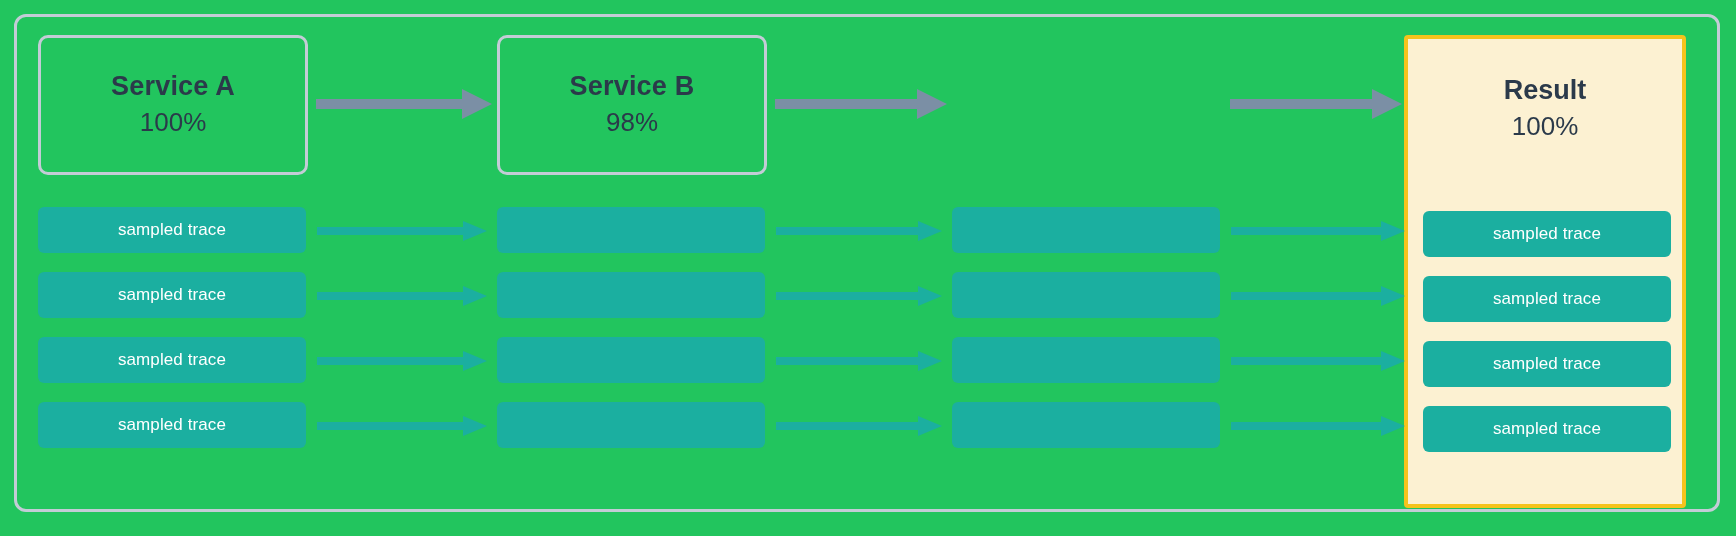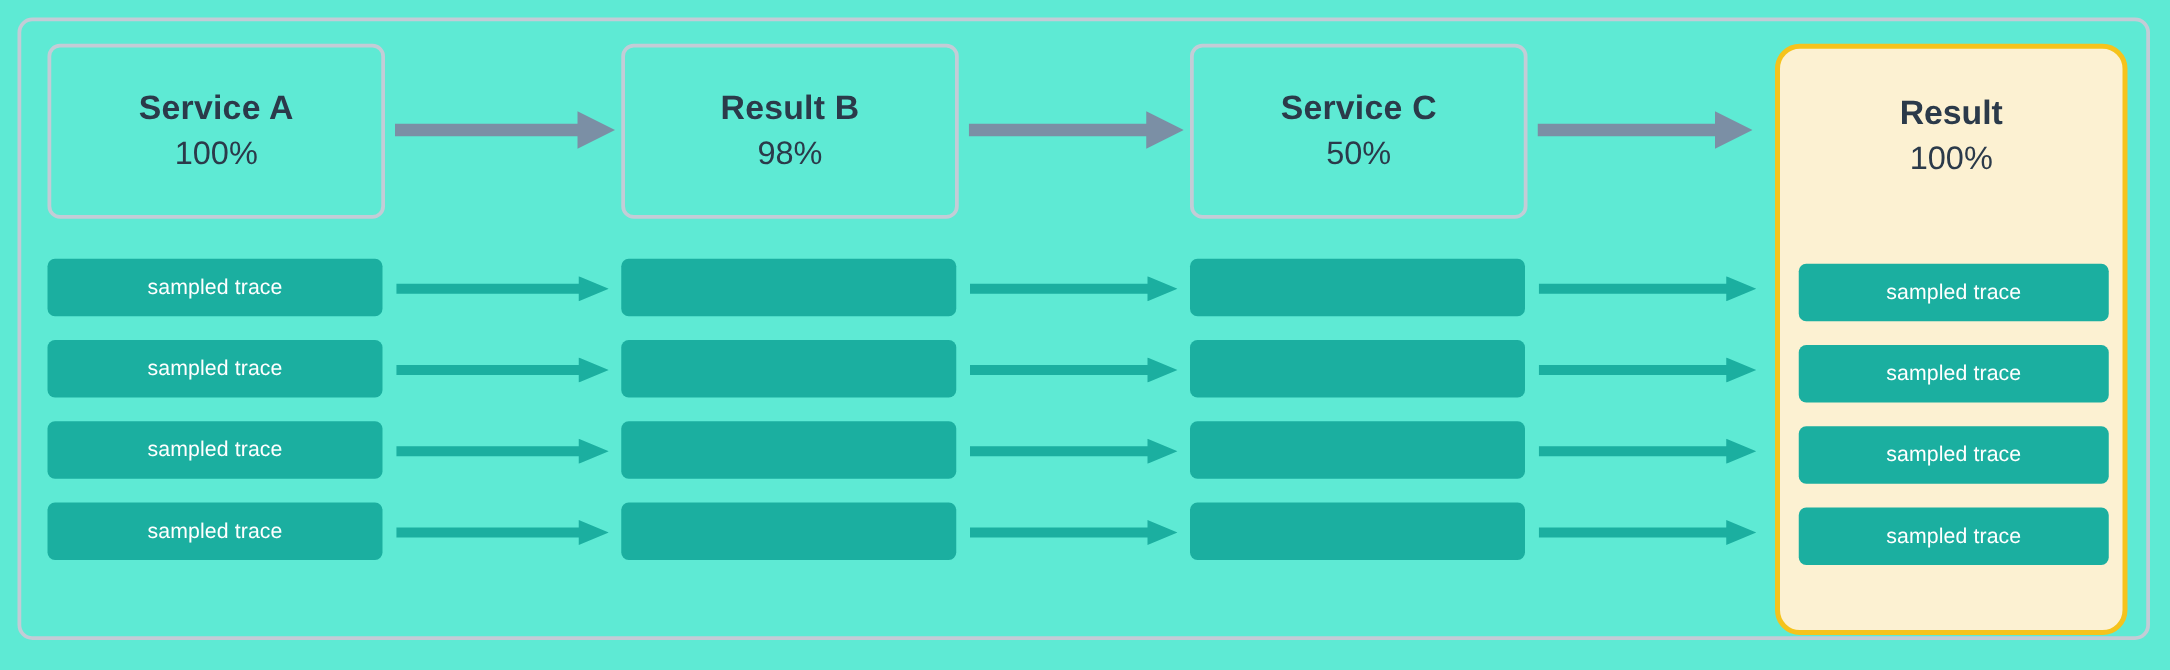--- a/index.html
+++ b/index.html
@@ -11,21 +11,21 @@
     width: 1736px;
     height: 536px;
     font-family: "Liberation Sans", sans-serif;
     overflow: hidden;
   }
 
   #diagram-root {
     position: relative;
     width: 1736px;
     height: 536px;
-    background: #5eead4;
+    background: #22c55e;
   }
 
   
   .outer-frame {
     position: absolute;
     left: 14px;
     top: 14px;
     width: 1706px;
     height: 498px;
     box-sizing: border-box;
@@ -65,22 +65,21 @@
   
   .result-panel {
     position: absolute;
     left: 1404px;
     top: 35px;
     width: 282px;
     height: 473px;
     box-sizing: border-box;
     background: #fcf1d2;
     border: 4px solid #f5c31c;
-    border-radius: 20px;
-    margin-left: 16px;
+    border-radius: 4px;
   }
   .result-head {
     position: absolute;
     left: 0;
     top: 0;
     width: 100%;
     height: 140px;
     display: flex;
     flex-direction: column;
     align-items: center;
@@ -130,28 +129,24 @@
 <div id="diagram-root">
 
   <div class="outer-frame"></div>
 
   <div class="service-box" style="left:38px; width:270px;">
     <div class="service-name">Service A</div>
     <div class="service-pct">100%</div>
   </div>
 
   <div class="service-box" style="left:497px; width:270px;">
-    <div class="service-name">Result B</div>
+    <div class="service-name">Service B</div>
     <div class="service-pct">98%</div>
   </div>
 
-  <div class="service-box" style="left:952px; width:270px;">
-    <div class="service-name">Service C</div>
-    <div class="service-pct">50%</div>
-  </div>
 
   <div class="result-panel">
     <div class="result-head">
       <div class="result-name">Result</div>
       <div class="result-pct">100%</div>
     </div>
 
     <div class="trace-bar" style="left:15px; top:172px; width:248px;">
       <span class="trace-label">sampled trace</span>
     </div>

